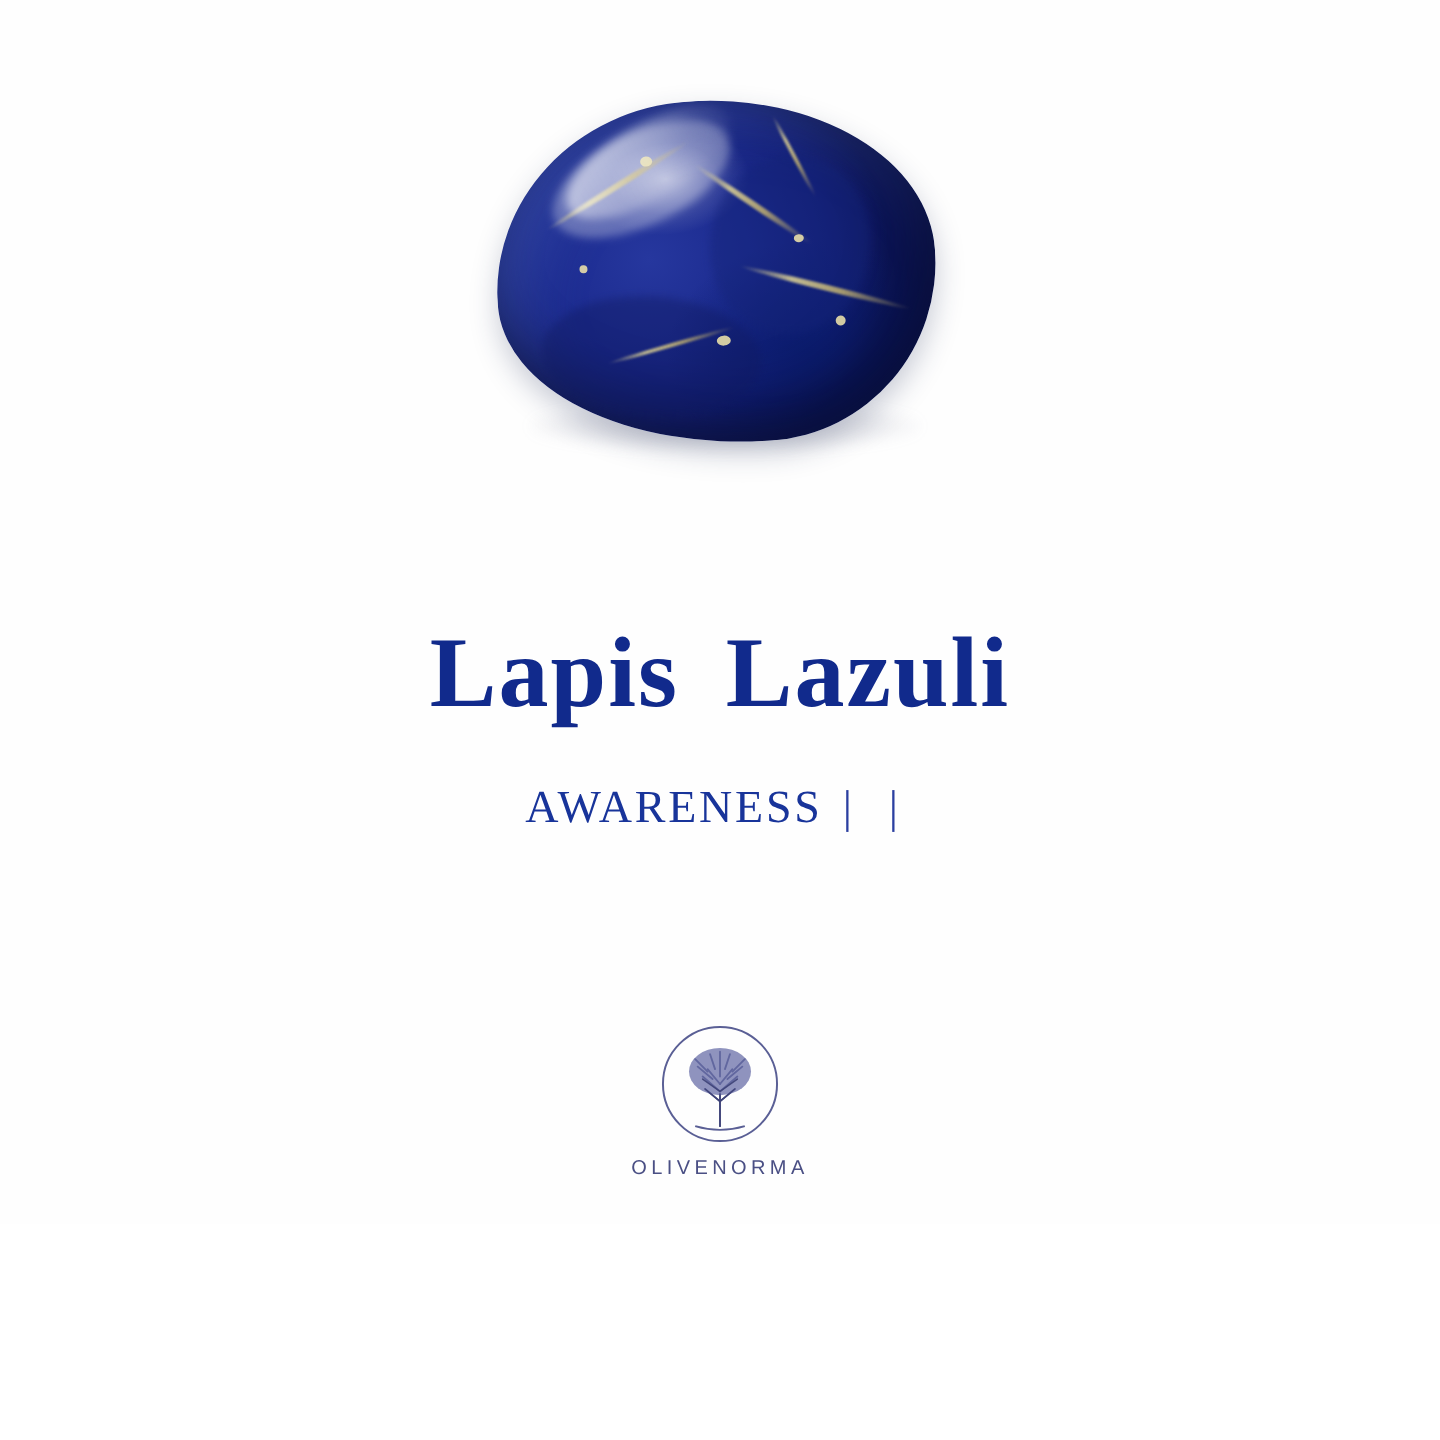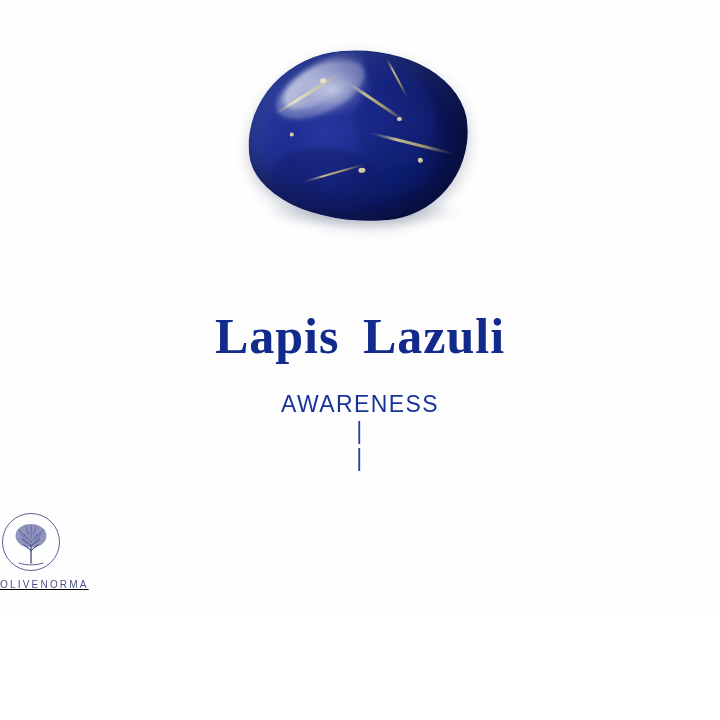--- a/index.html
+++ b/index.html
@@ -109,28 +109,27 @@
     font-size: 50px;
     font-weight: bold;
     color: #112a8c;
     letter-spacing: 1px;
     margin-top: 22px;
     text-align: center;
     word-spacing: 10px;
   }
   .keywords {
     margin-top: 26px;
-    font-family: Liberation Sans, sans-serif;
+    font-family: Liberation Serif, serif;
     font-size: 23px;
     color: #18349a;
     letter-spacing: 1.4px;
     display: flex;
     align-items: center;
     justify-content: space-between;
-    flex-direction: column;
   }
   .kw { white-space: nowrap; }
   .sep {
     color: #2b3fa0;
     margin: 0 10px;
     font-weight: 300;
   }
   .sep.tight { margin: 0 7px; }
   .desc {
     margin-top: 24px;
@@ -143,21 +142,21 @@
   }
 
   
   .logo-area {
     position: absolute;
     left: 0;
     right: 0;
     bottom: 22px;
     display: flex;
     flex-direction: column;
-    text-decoration: underline;
+    align-items: center;
   }
   .tree {
     width: 62px;
     height: 62px;
     display: block;
   }
   .brand {
     margin-top: 6px;
     font-family: "Liberation Sans", sans-serif;
     font-size: 10px;

